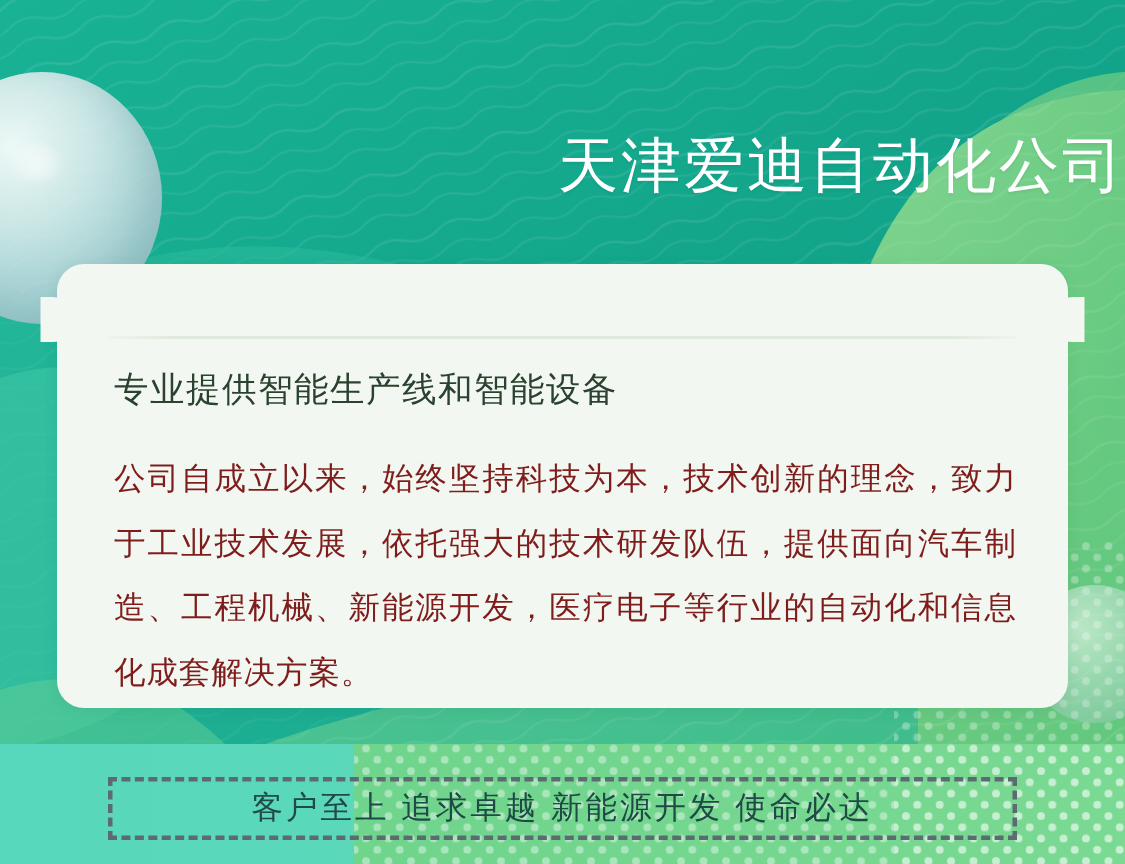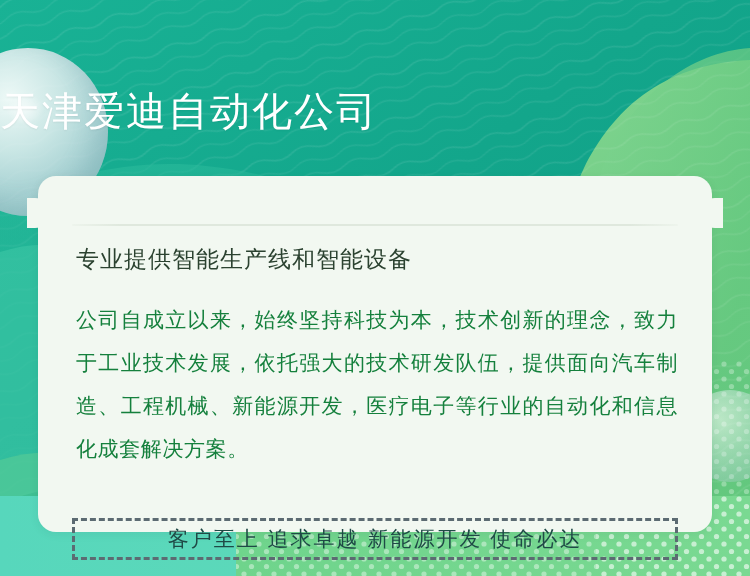--- a/index.html
+++ b/index.html
@@ -67,37 +67,37 @@
     background:
       radial-gradient(circle at 40% 32%, rgba(255,255,255,0.55) 0%, rgba(226,238,240,0.42) 38%, rgba(190,212,220,0.34) 70%, rgba(176,201,212,0.22) 100%);
   }
 
   
   .title {
     position: absolute;
     left: 0;
     right: 0;
     top: 58px;
-    text-align: left;
+    text-align: right;
     color: #ffffff;
     font-size: 40px;
     line-height: 52px;
     letter-spacing: 2px;
     font-weight: 400;
     text-shadow: 0 1px 2px rgba(0,0,0,0.06);
     white-space: nowrap;
   }
 
   
   .card {
     position: absolute;
     left: 38px;
     top: 176px;
     width: 674px;
-    height: 356px;
+    height: 296px;
     background: #f2f8f1;
     border-radius: 18px;
     box-shadow: 0 2px 10px rgba(20,70,50,0.08);
   }
   
   .notch {
     position: absolute;
     width: 22px;
     height: 30px;
     background: transparent;
@@ -135,21 +135,21 @@
     color: #2b4230;
     font-size: 23px;
     line-height: 34px;
     letter-spacing: 1px;
     margin: 0 0 22px 0;
     font-weight: 400;
     white-space: nowrap;
   }
 
   .card-paragraph {
-    color: #15803d;
+    color: #7f1d1d;
     font-size: 21px;
     line-height: 43px;
     letter-spacing: 0.6px;
     margin: 0;
     font-weight: 400;
     text-align: justify;
     text-justify: inter-character;
   }
 
   

